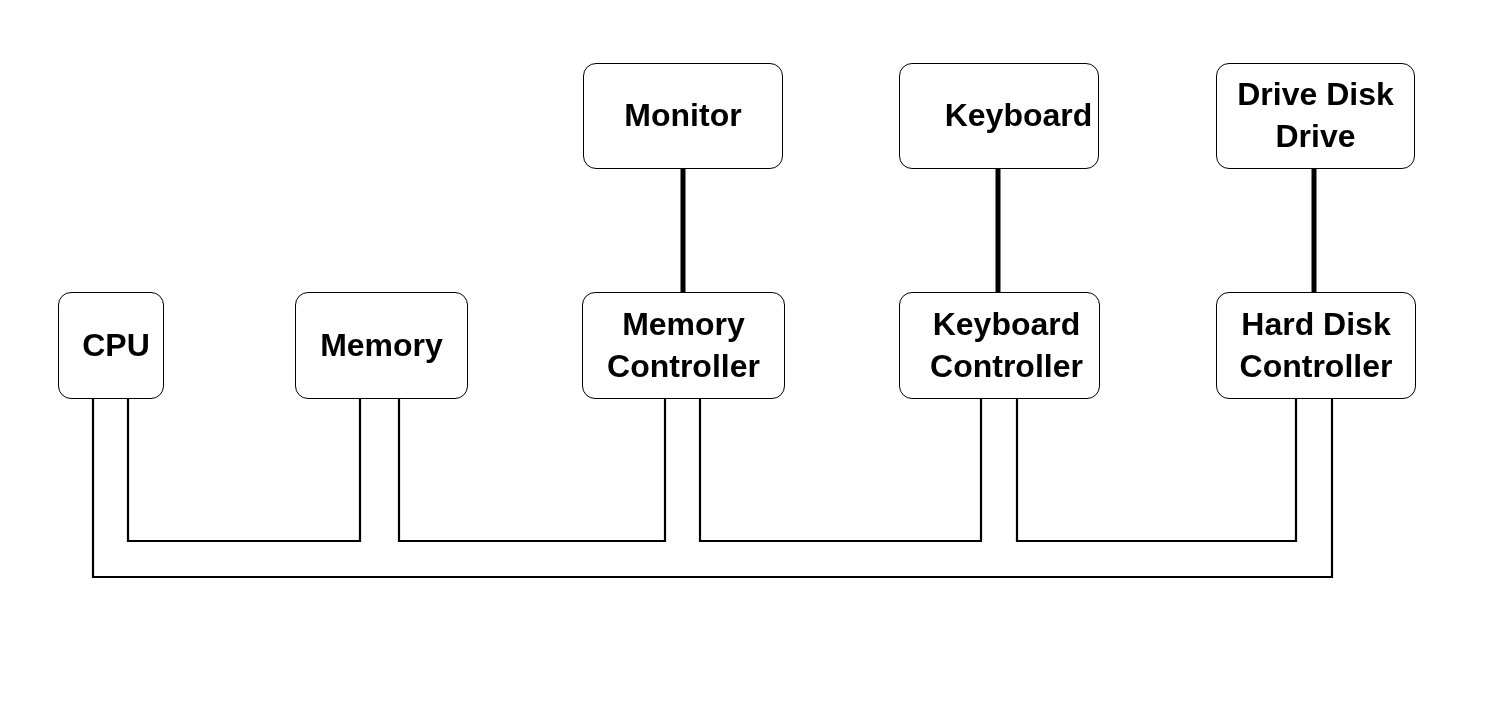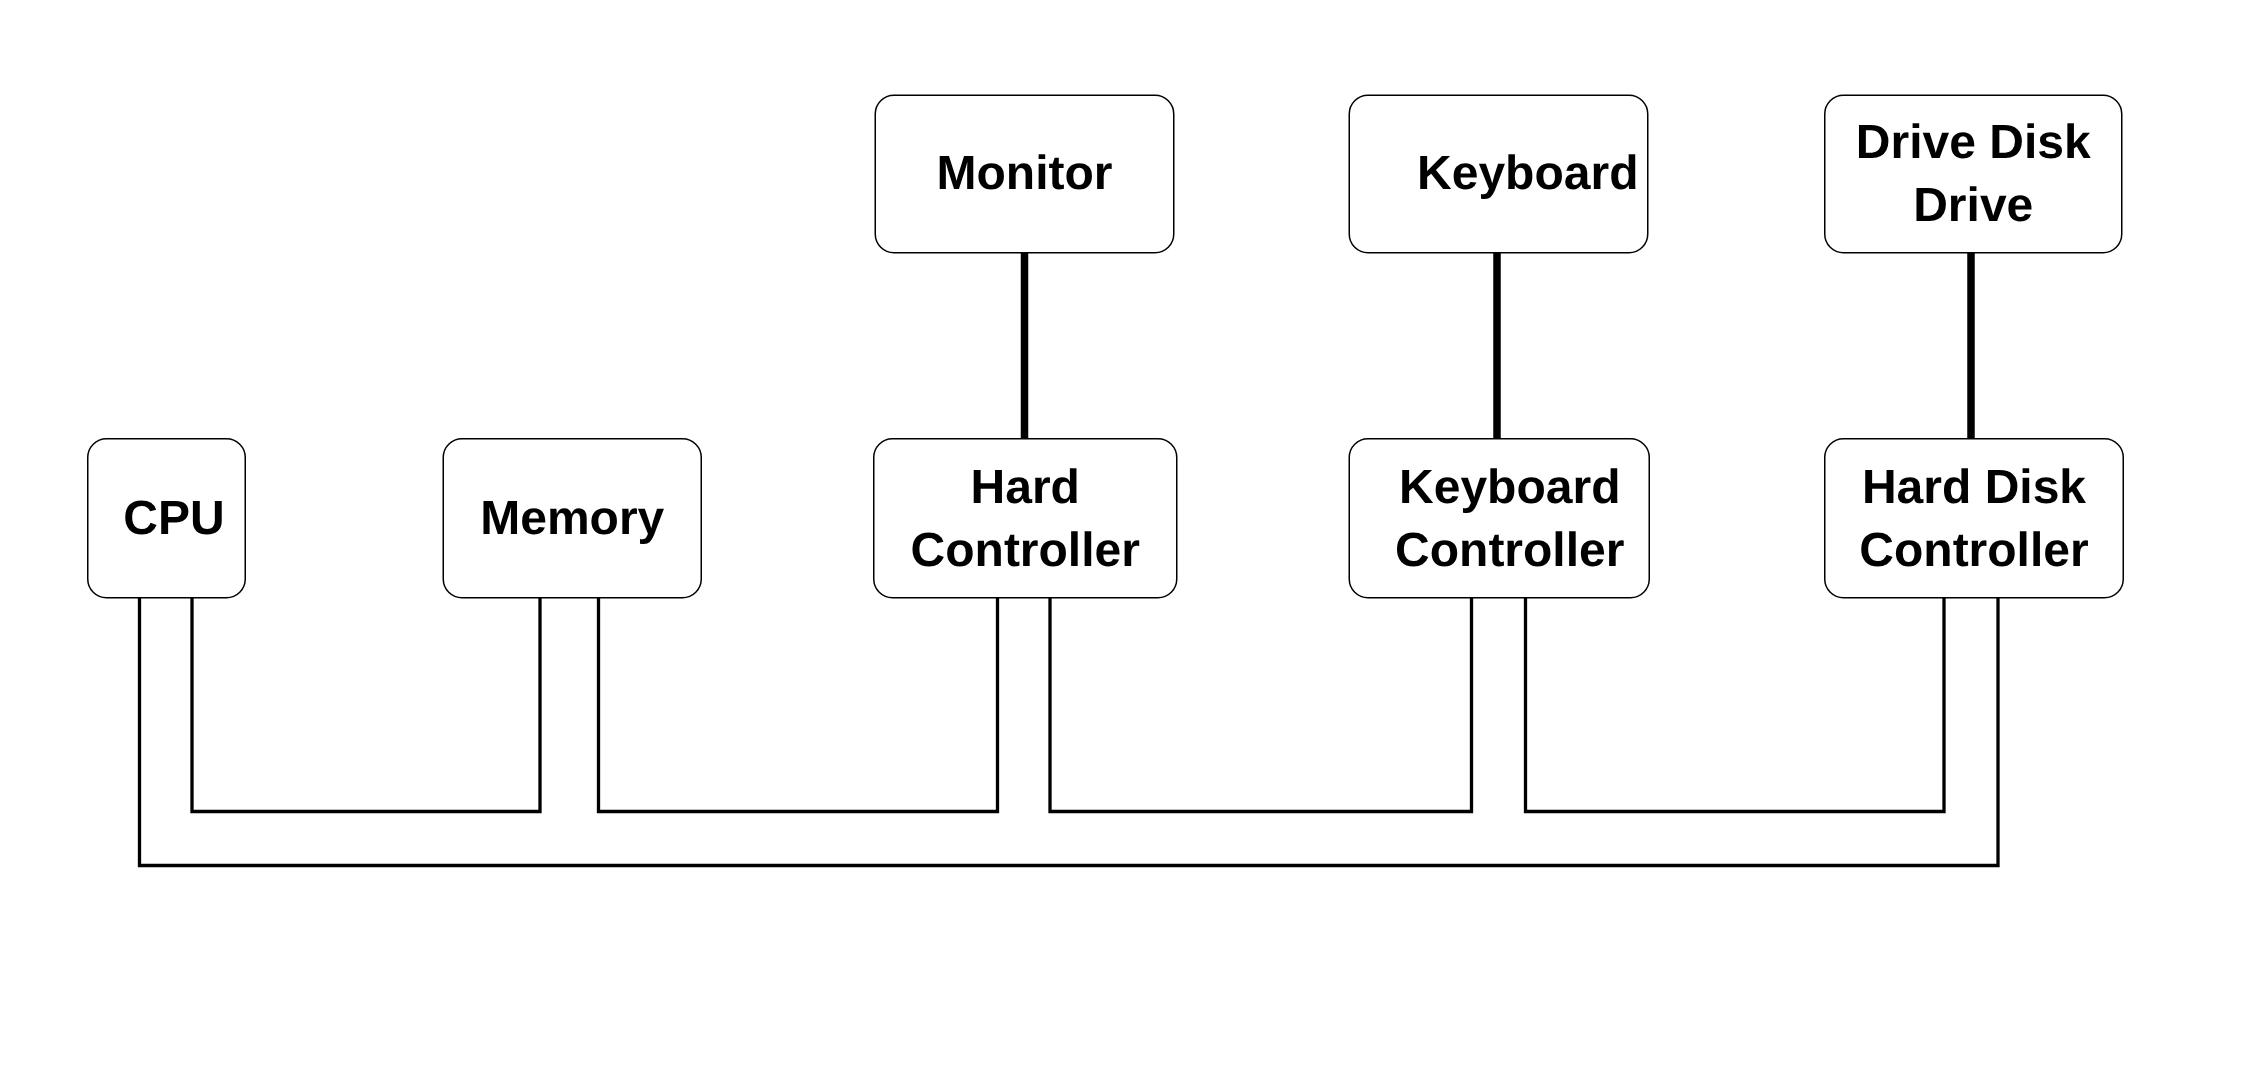--- a/index.html
+++ b/index.html
@@ -92,21 +92,21 @@
     <span>Drive Disk Drive</span>
   </div>
 
   <div class="node cpu">
     <span>CPU</span>
   </div>
   <div class="node memory">
     <span>Memory</span>
   </div>
   <div class="node video-controller">
-    <span>Hard Controller</span>
+    <span>Memory Controller</span>
   </div>
   <div class="node keyboard-controller">
     <span>Keyboard Controller</span>
   </div>
   <div class="node hard-disk-controller">
     <span>Hard Disk Controller</span>
   </div>
 
   <div id="bus-caption">BUS</div>
 

